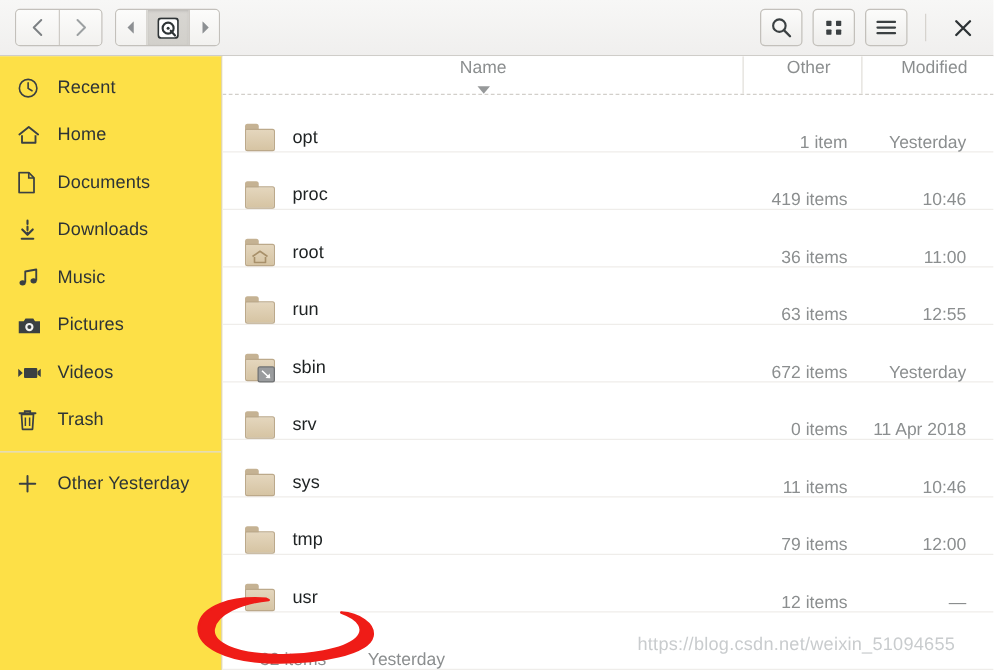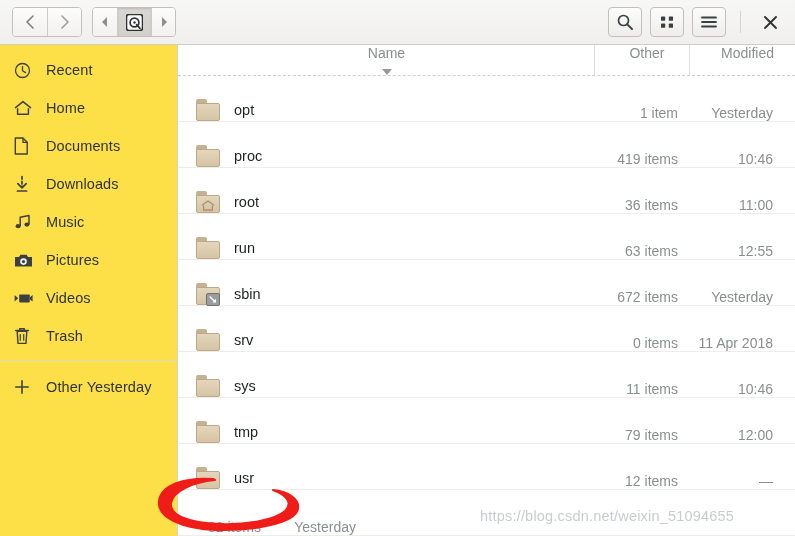--- a/index.html
+++ b/index.html
@@ -283,21 +283,21 @@
     position: absolute;
     left: 155px;
     top: 473px;
     width: 160px;
     height: 62px;
     pointer-events: none;
     z-index: 40;
   }
   .watermark {
     position: absolute;
-    left: 480px;
+    left: 510px;
     top: 508px;
     font-size: 14.5px;
     color: #c9ccce;
     letter-spacing: 0.2px;
     white-space: nowrap;
     z-index: 30;
     pointer-events: none;
   }
   .bottom-strip {
     position: absolute;

